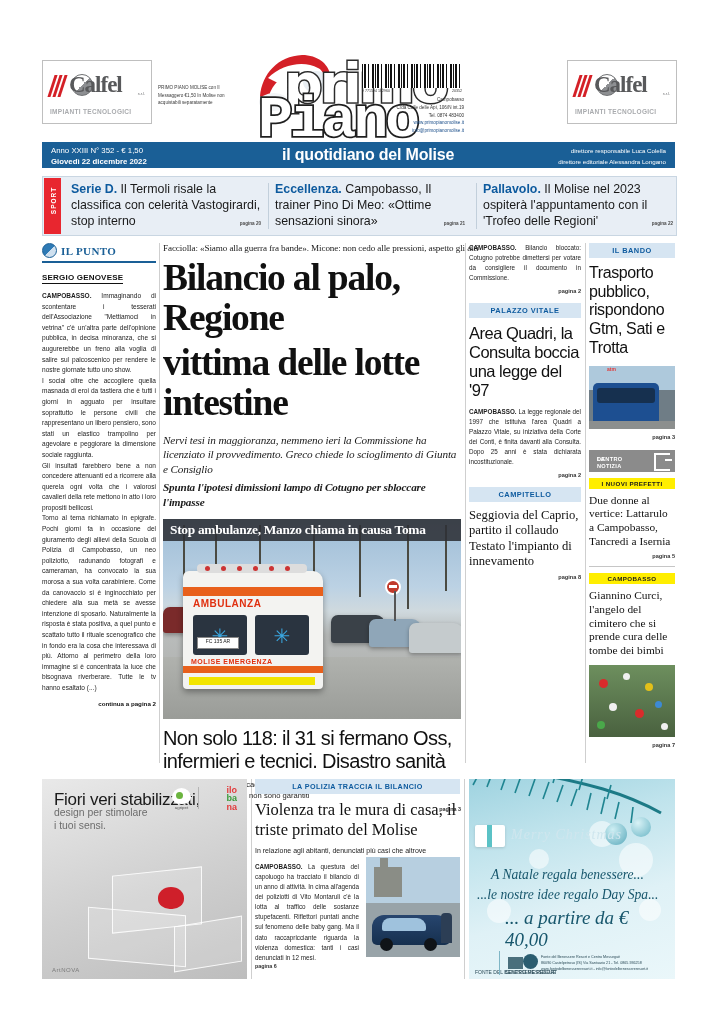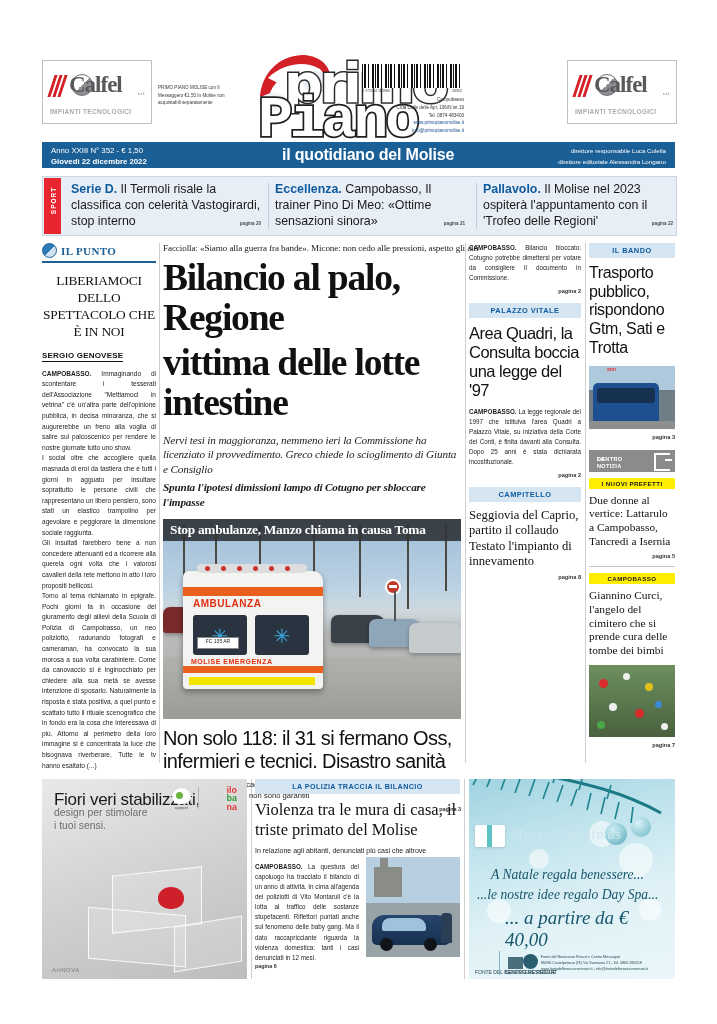--- a/index.html
+++ b/index.html
@@ -280,21 +280,20 @@
   <div class="colrule" style="left:465px;top:243px;height:520px;"></div>
   <div class="colrule" style="left:585px;top:243px;height:520px;"></div>
   <div class="colrule" style="left:251px;top:779px;height:200px;"></div>
   <div class="colrule" style="left:464px;top:779px;height:200px;"></div>
 
   <div class="punto">
     <div class="punto-head">
       <div class="punto-ico"></div>
       <div class="punto-title">IL PUNTO</div>
     </div>
-    <div class="punto-kicker">LIBERIAMOCI DELLO SPETTACOLO CHE È IN NOI</div>
     <div><span class="punto-author">SERGIO GENOVESE</span></div>
     <div class="punto-body">
       <p><b>CAMPOBASSO.</b><span> Immaginando di scontentare i tesserati dell'Associazione "Mettiamoci in vetrina" c'è un'altra parte dell'opinione pubblica, in decisa minoranza, che si augurerebbe un freno alla voglia di salire sul palcoscenico per rendere le nostre giornate tutto uno show.</span></p>
       <p>I social oltre che accogliere quella masnada di eroi da tastiera che è tutti i giorni in agguato per insultare soprattutto le persone civili che rappresentano un libero pensiero, sono stati un elastico trampolino per agevolare e peggiorare la dimensione sociale raggiunta.</p>
       <p>Gli insultati farebbero bene a non concedere attenuanti ed a ricorrere alla querela ogni volta che i valorosi cavalieri della rete mettono in atto i loro propositi bellicosi.</p>
       <p>Torno al tema richiamato in epigrafe. Pochi giorni fa in occasione del giuramento degli allievi della Scuola di Polizia di Campobasso, un neo poliziotto, radunando fotografi e cameraman, ha convocato la sua morosa a sua volta carabiniere. Come da canovaccio si è inginocchiato per chiedere alla sua metà se avesse intenzione di sposarlo. Naturalmente la risposta è stata positiva, a quel punto e scattato tutto il rituale scenografico che in fondo era la cosa che interessava di più. Attorno al perimetro della loro immagine si è concentrata la luce che bisognava riverberare. Tutte le tv hanno esaltato (...)</p>
     </div>
     <div class="punto-cont">continua a pagina 2</div>
   </div>
 

